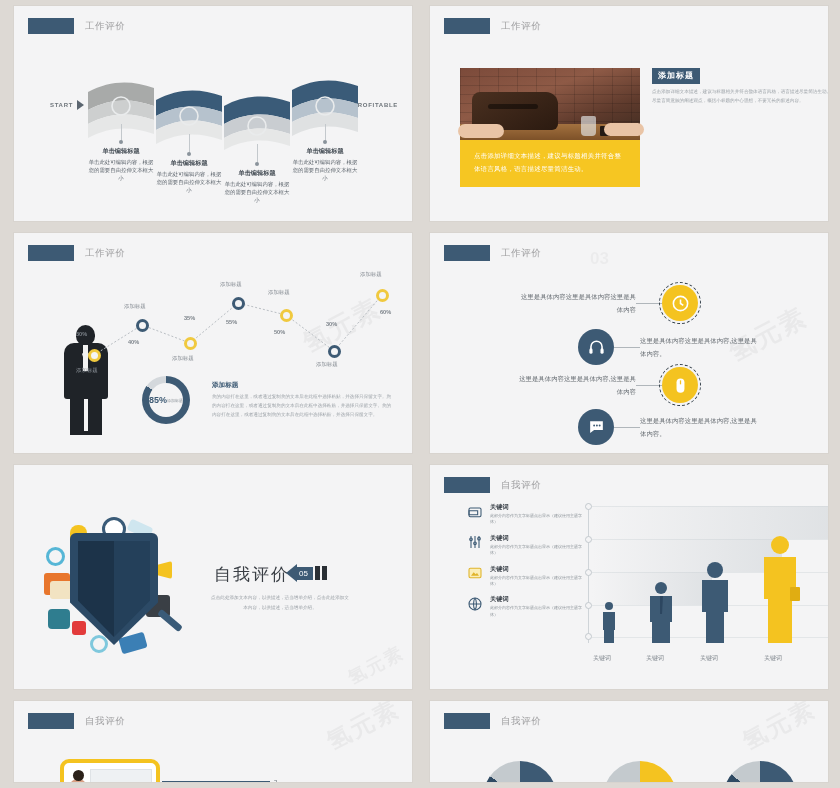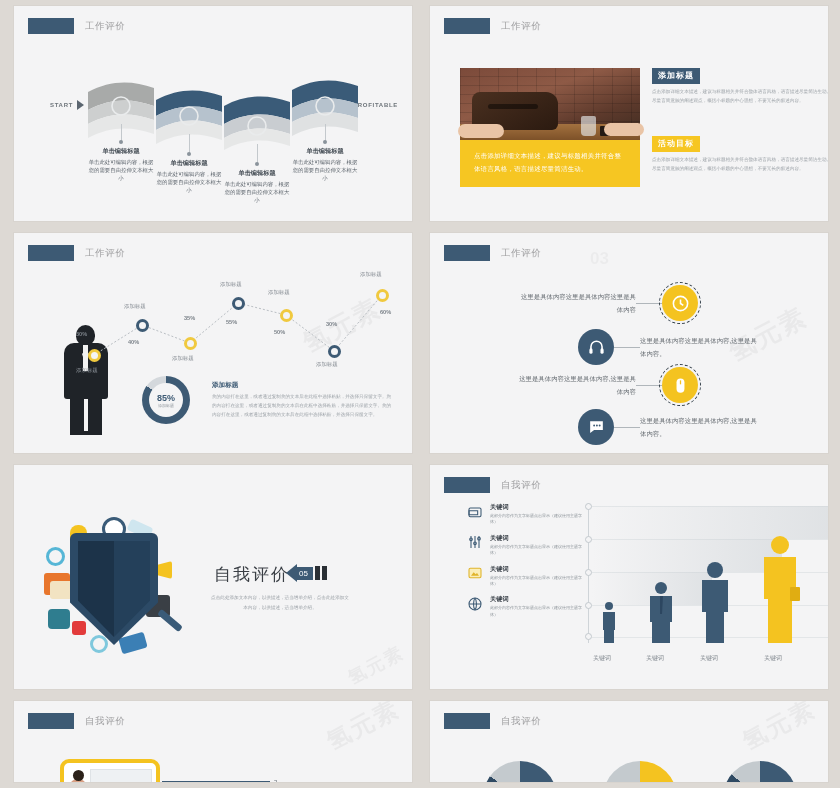--- a/index.html
+++ b/index.html
@@ -106,21 +106,21 @@
   .pct { position: absolute; font-size: 5.6px; color: #7c838a; font-weight: bold; }
   .pt-label { position: absolute; font-size: 5.4px; color: #8a9097; white-space: nowrap; }
 
   .donut-wrap { position: absolute; left: 128px; top: 143px; }
   .donut {
     width: 48px; height: 48px; border-radius: 50%;
     background: conic-gradient(#3d5a74 0 85%, #d4d8dc 85% 100%);
     display: flex; align-items: center; justify-content: center;
   }
   .donut-hole { width: 34px; height: 34px; border-radius: 50%; background: #f4f4f5;
-      display:flex; flex-direction:column; align-items:center; justify-content:center; }
+      display:flex; flex-direction:row; align-items:center; justify-content:center; }
   .donut-pct { font-size: 9px; font-weight: bold; color: #3d5a74; }
   .donut-sub { font-size: 4px; color: #8e959b; }
   .donut-txt { position: absolute; left: 198px; top: 148px; width: 180px; }
   .donut-txt h4 { font-size: 6.6px; color: #3d5a74; margin-bottom: 3px; }
 
   
   .bigno { position: absolute; left: 160px; top: 16px; font-size: 17px; font-weight: bold; color: rgba(0,0,0,0.035); }
   .ilrow { position: absolute; display: flex; align-items: center; }
   .icircle { width: 36px; height: 36px; border-radius: 50%; display: flex; align-items: center; justify-content: center; position: relative; }
   .icircle.y { background: #f4c320; outline: 1px dashed #2f3b45; outline-offset: 2px; }
@@ -265,24 +265,20 @@
       <div class="glass"></div>
       <div class="book"></div>
       <div class="hand1"></div>
       <div class="hand2"></div>
     </div>
 
     <div class="yellowbox">点击添加详细文本描述，建议与标题相关并符合整体语言风格，语言描述尽量简洁生动。</div>
 
     <div class="txtblock one">
       <span class="tag blue">添加标题</span>
-      <div class="body-lines">点击添加详细文本描述，建议与标题相关并符合整体语言风格，语言描述尽量简洁生动。请尽量言简意赅的阐述观点，概括小标题的中心思想，不要冗长的叙述内容。</div>
-    </div>
-    <div class="txtblock two">
-      <span class="tag yellow">活动目标</span>
       <div class="body-lines">点击添加详细文本描述，建议与标题相关并符合整体语言风格，语言描述尽量简洁生动。请尽量言简意赅的阐述观点，概括小标题的中心思想，不要冗长的叙述内容。</div>
     </div>
   </div>
 
   <div class="slide">
     <div class="hdr">
       <div class="hdr-badge"></div>
       <div class="hdr-title">工作评价</div>
     </div>
     <div class="wm" style="right:28px;top:34%">氢元素</div>

